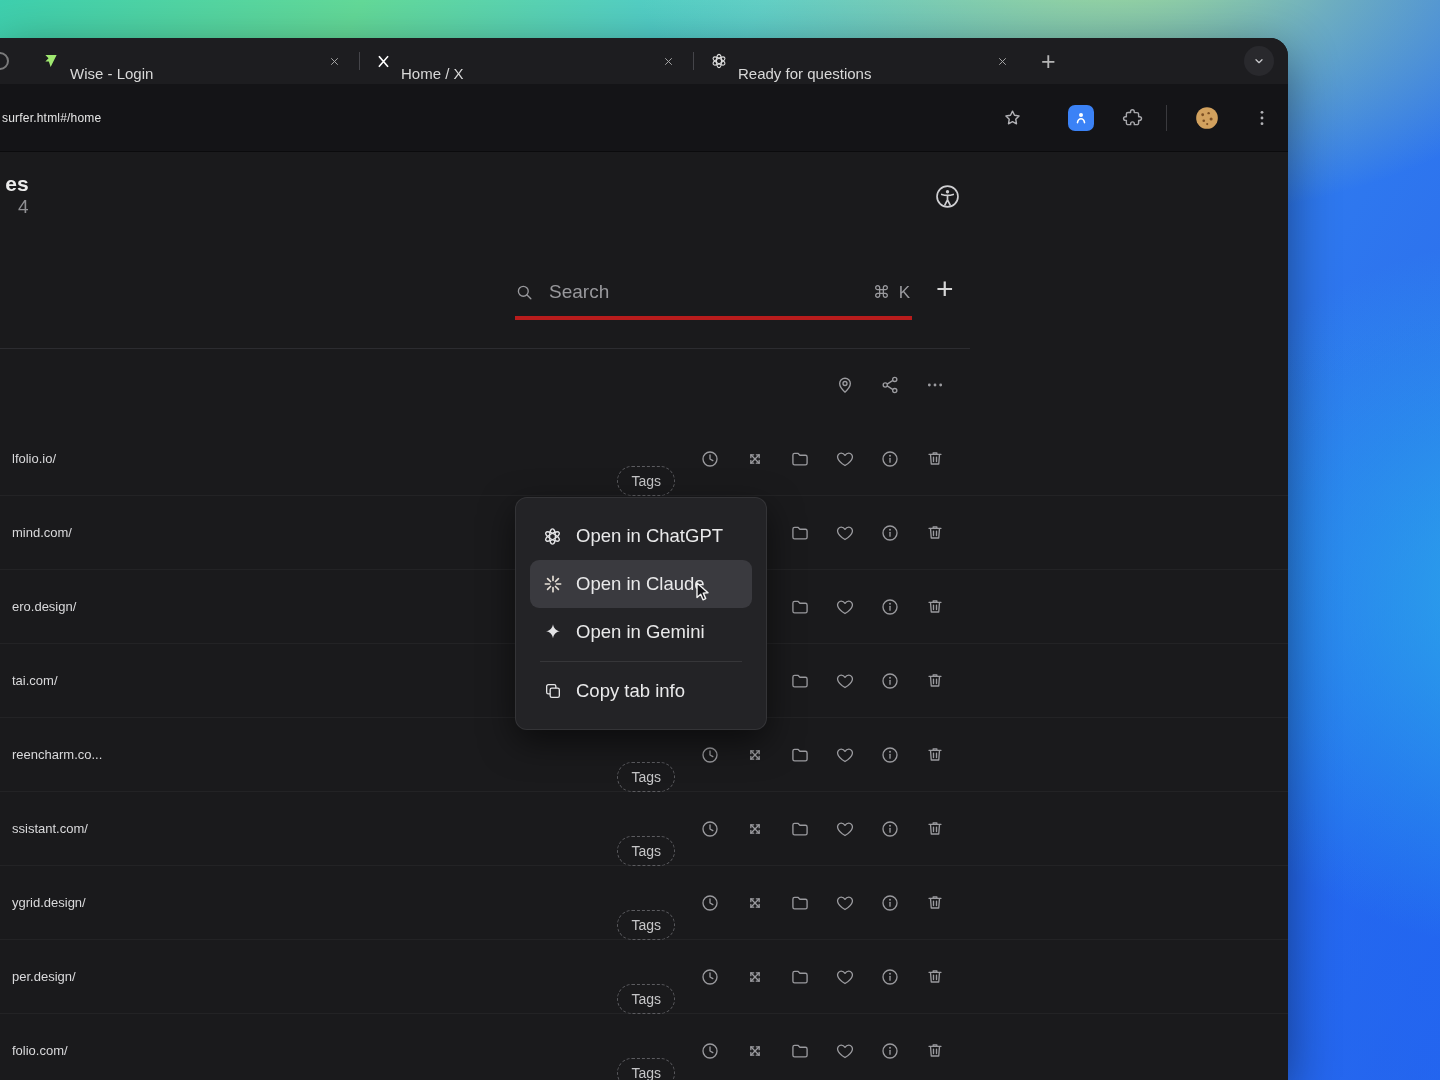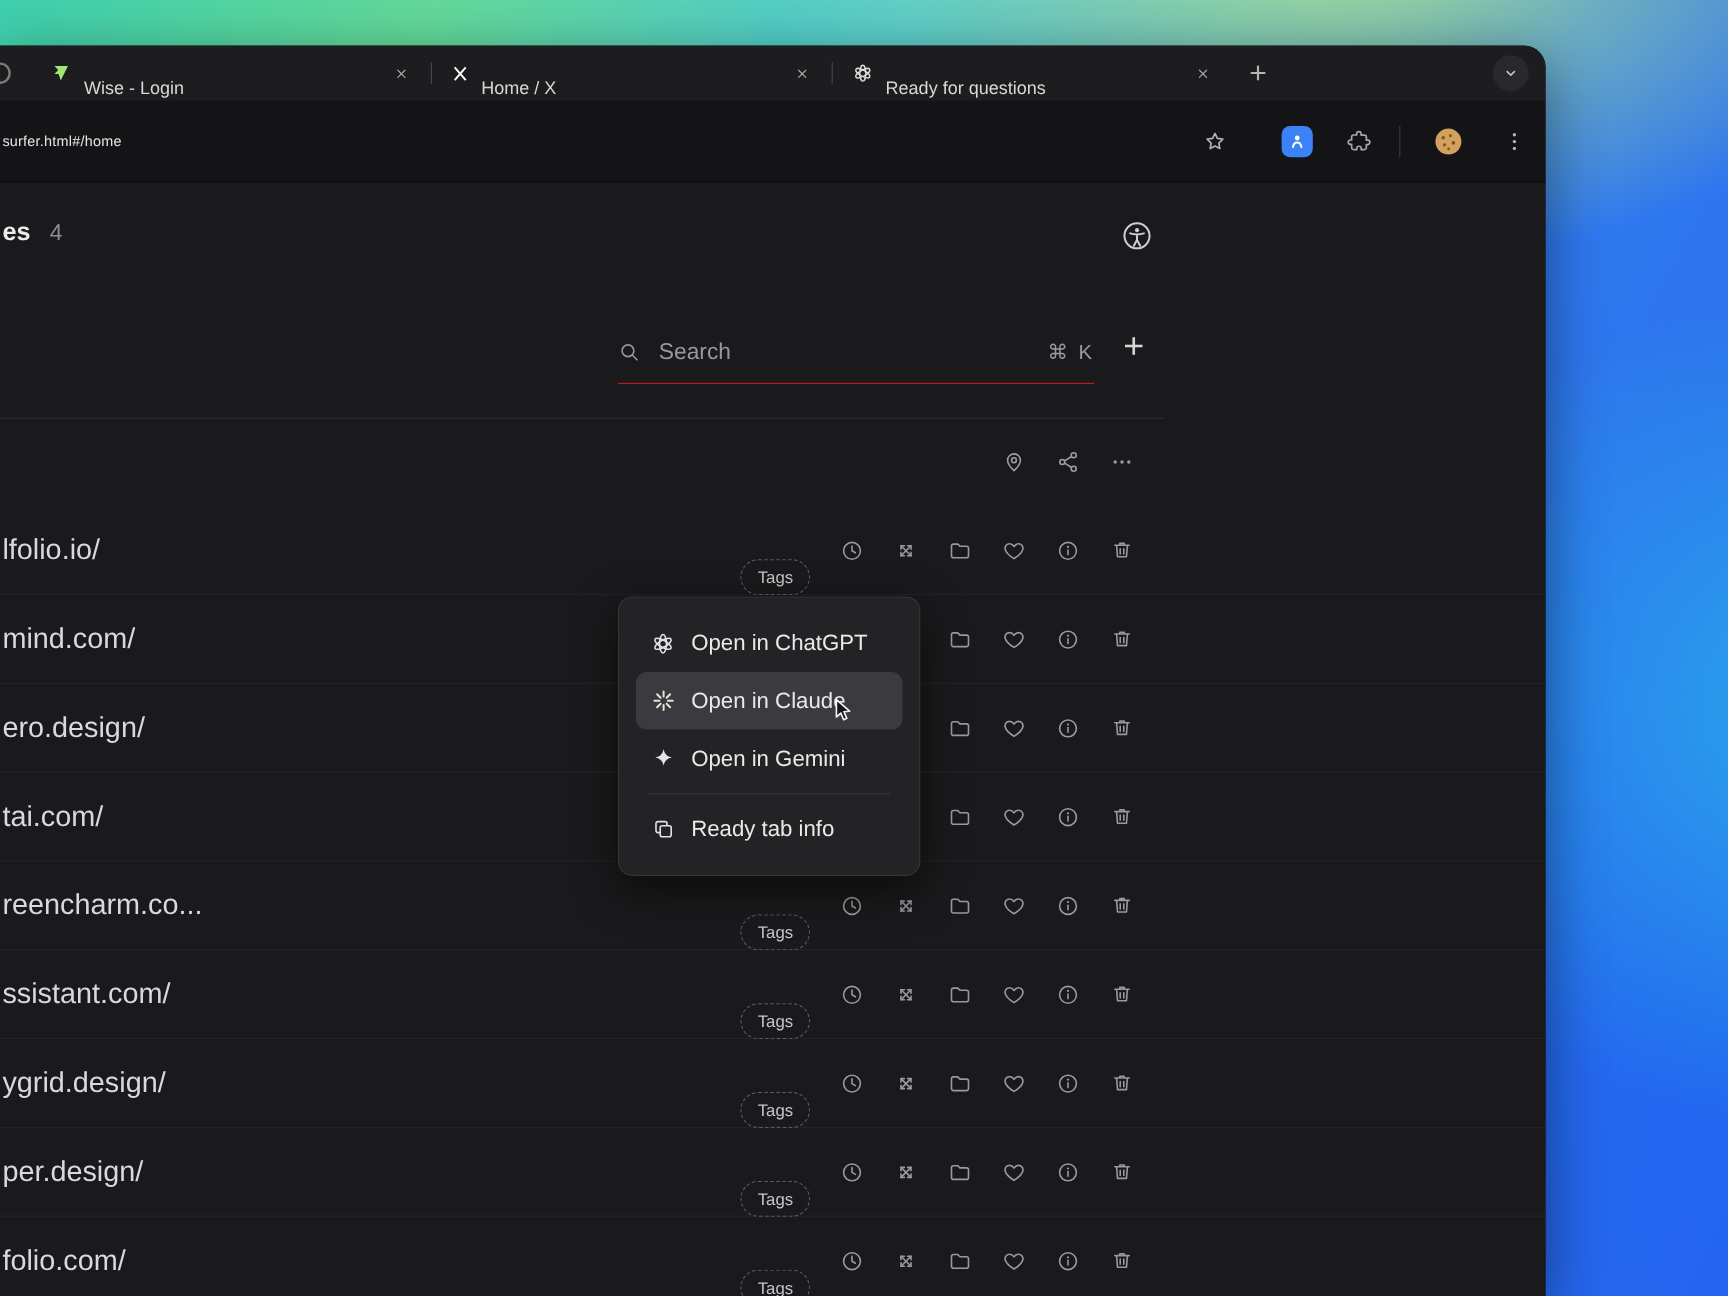--- a/index.html
+++ b/index.html
@@ -50,41 +50,41 @@
   .tb-star    { left:1002px; }
   .tb-ext     { left:1068px; width:26px; height:26px; border-radius:7px; background:#3b82f6; display:flex; align-items:center; justify-content:center; }
   .tb-puzzle  { left:1122px; color:#a8a8ac; }
   .tb-sep     { left:1166px; width:1px; height:26px; background:#3a3a3e; }
   .tb-cookie  { left:1194px; }
   .tb-dots    { left:1252px; color:#b2b2b6; }
 
   
   .content { flex:1; position:relative; background:#1a1a1c; overflow:hidden; }
 
-  .page-header { position:absolute; left:2px; top:30px; display:flex; align-items:flex-end; }
+  .page-header { position:absolute; left:2px; top:20px; display:flex; align-items:flex-end;flex-direction:column; }
   .page-header .title { font-size:21px; font-weight:700; color:#ececec; }
   .page-header .count { font-size:19px; font-weight:500; color:#8f8f93; margin-left:16px; }
   .a11y { position:absolute; left:934px; top:31px; color:#cfcfd2; }
 
   .search {
     position:absolute; left:515px; top:116px; width:397px; height:52px;
-    display:flex; align-items:center; gap:15px; border-bottom:1px solid #b91c1c; color:#98989c;
+    display:flex; align-items:center; gap:15px; border-bottom:4px solid #b91c1c; color:#98989c;
   }
   .search-label { font-size:19px; }
   .search-shortcut { margin-left:auto; font-size:17px; letter-spacing:2px; color:#9a9a9e; }
   .add-btn { position:absolute; left:936px; top:122px; font-size:30px; font-weight:300; color:#d6d6d6; line-height:1; }
 
   .wide-divider { position:absolute; left:0; top:196px; width:970px; height:1px; background:#2c2c30; }
 
   .collection-actions { position:absolute; left:835px; top:223px; display:flex; gap:25px; color:#9c9ca0; }
   .collection-actions .icon-btn { width:20px; height:20px; }
 
   .list { position:absolute; left:0; top:270px; width:100%; }
   .row { height:74px; display:flex; align-items:center; padding-right:343px; border-bottom:1px solid rgba(255,255,255,.045); }
-  .row-url { font-size:24px; color:#d9d9db; padding-left:2px; white-space:nowrap; }
+  .row-url { font-size:13px; color:#d9d9db; padding-left:12px; white-space:nowrap; }
   .row-controls { margin-left:auto; display:flex; align-items:center; gap:25px; color:#9a9a9e; }
   .tags-pill {
     height:30px; padding:0 13px; border:1.4px dashed #5c5c60; border-radius:16px;
     background:transparent; color:#c6c6c8; font-size:14px; display:flex; align-items:center;
     font-family:inherit;
     margin-top:44px;
   }
   .icon-btn { width:20px; height:20px; display:flex; align-items:center; justify-content:center; color:inherit; }
 
   
@@ -715,21 +715,21 @@
           </span>
         <span>Open in Gemini</span>
       </div>
       <div class="menu-sep"></div>
       <div class="menu-item">
         <span class="menu-icon">
             <svg class="ic" width="20" height="20">
               <use href="#i-copy"></use>
             </svg>
           </span>
-        <span>Ready tab info</span>
+        <span>Copy tab info</span>
       </div>
     </div>
 
     <svg class="cursor" width="24" height="26" viewBox="0 0 24 26">
       <polygon points="5,3 5,17.5 8.7,14.2 11,19.8 13.7,18.6 11.3,13.1 16,12.7" fill="#16161a" stroke="#f2f2f2" stroke-width="1.4" stroke-linejoin="round"></polygon>
     </svg>
 
   </div>
 </div>
 

